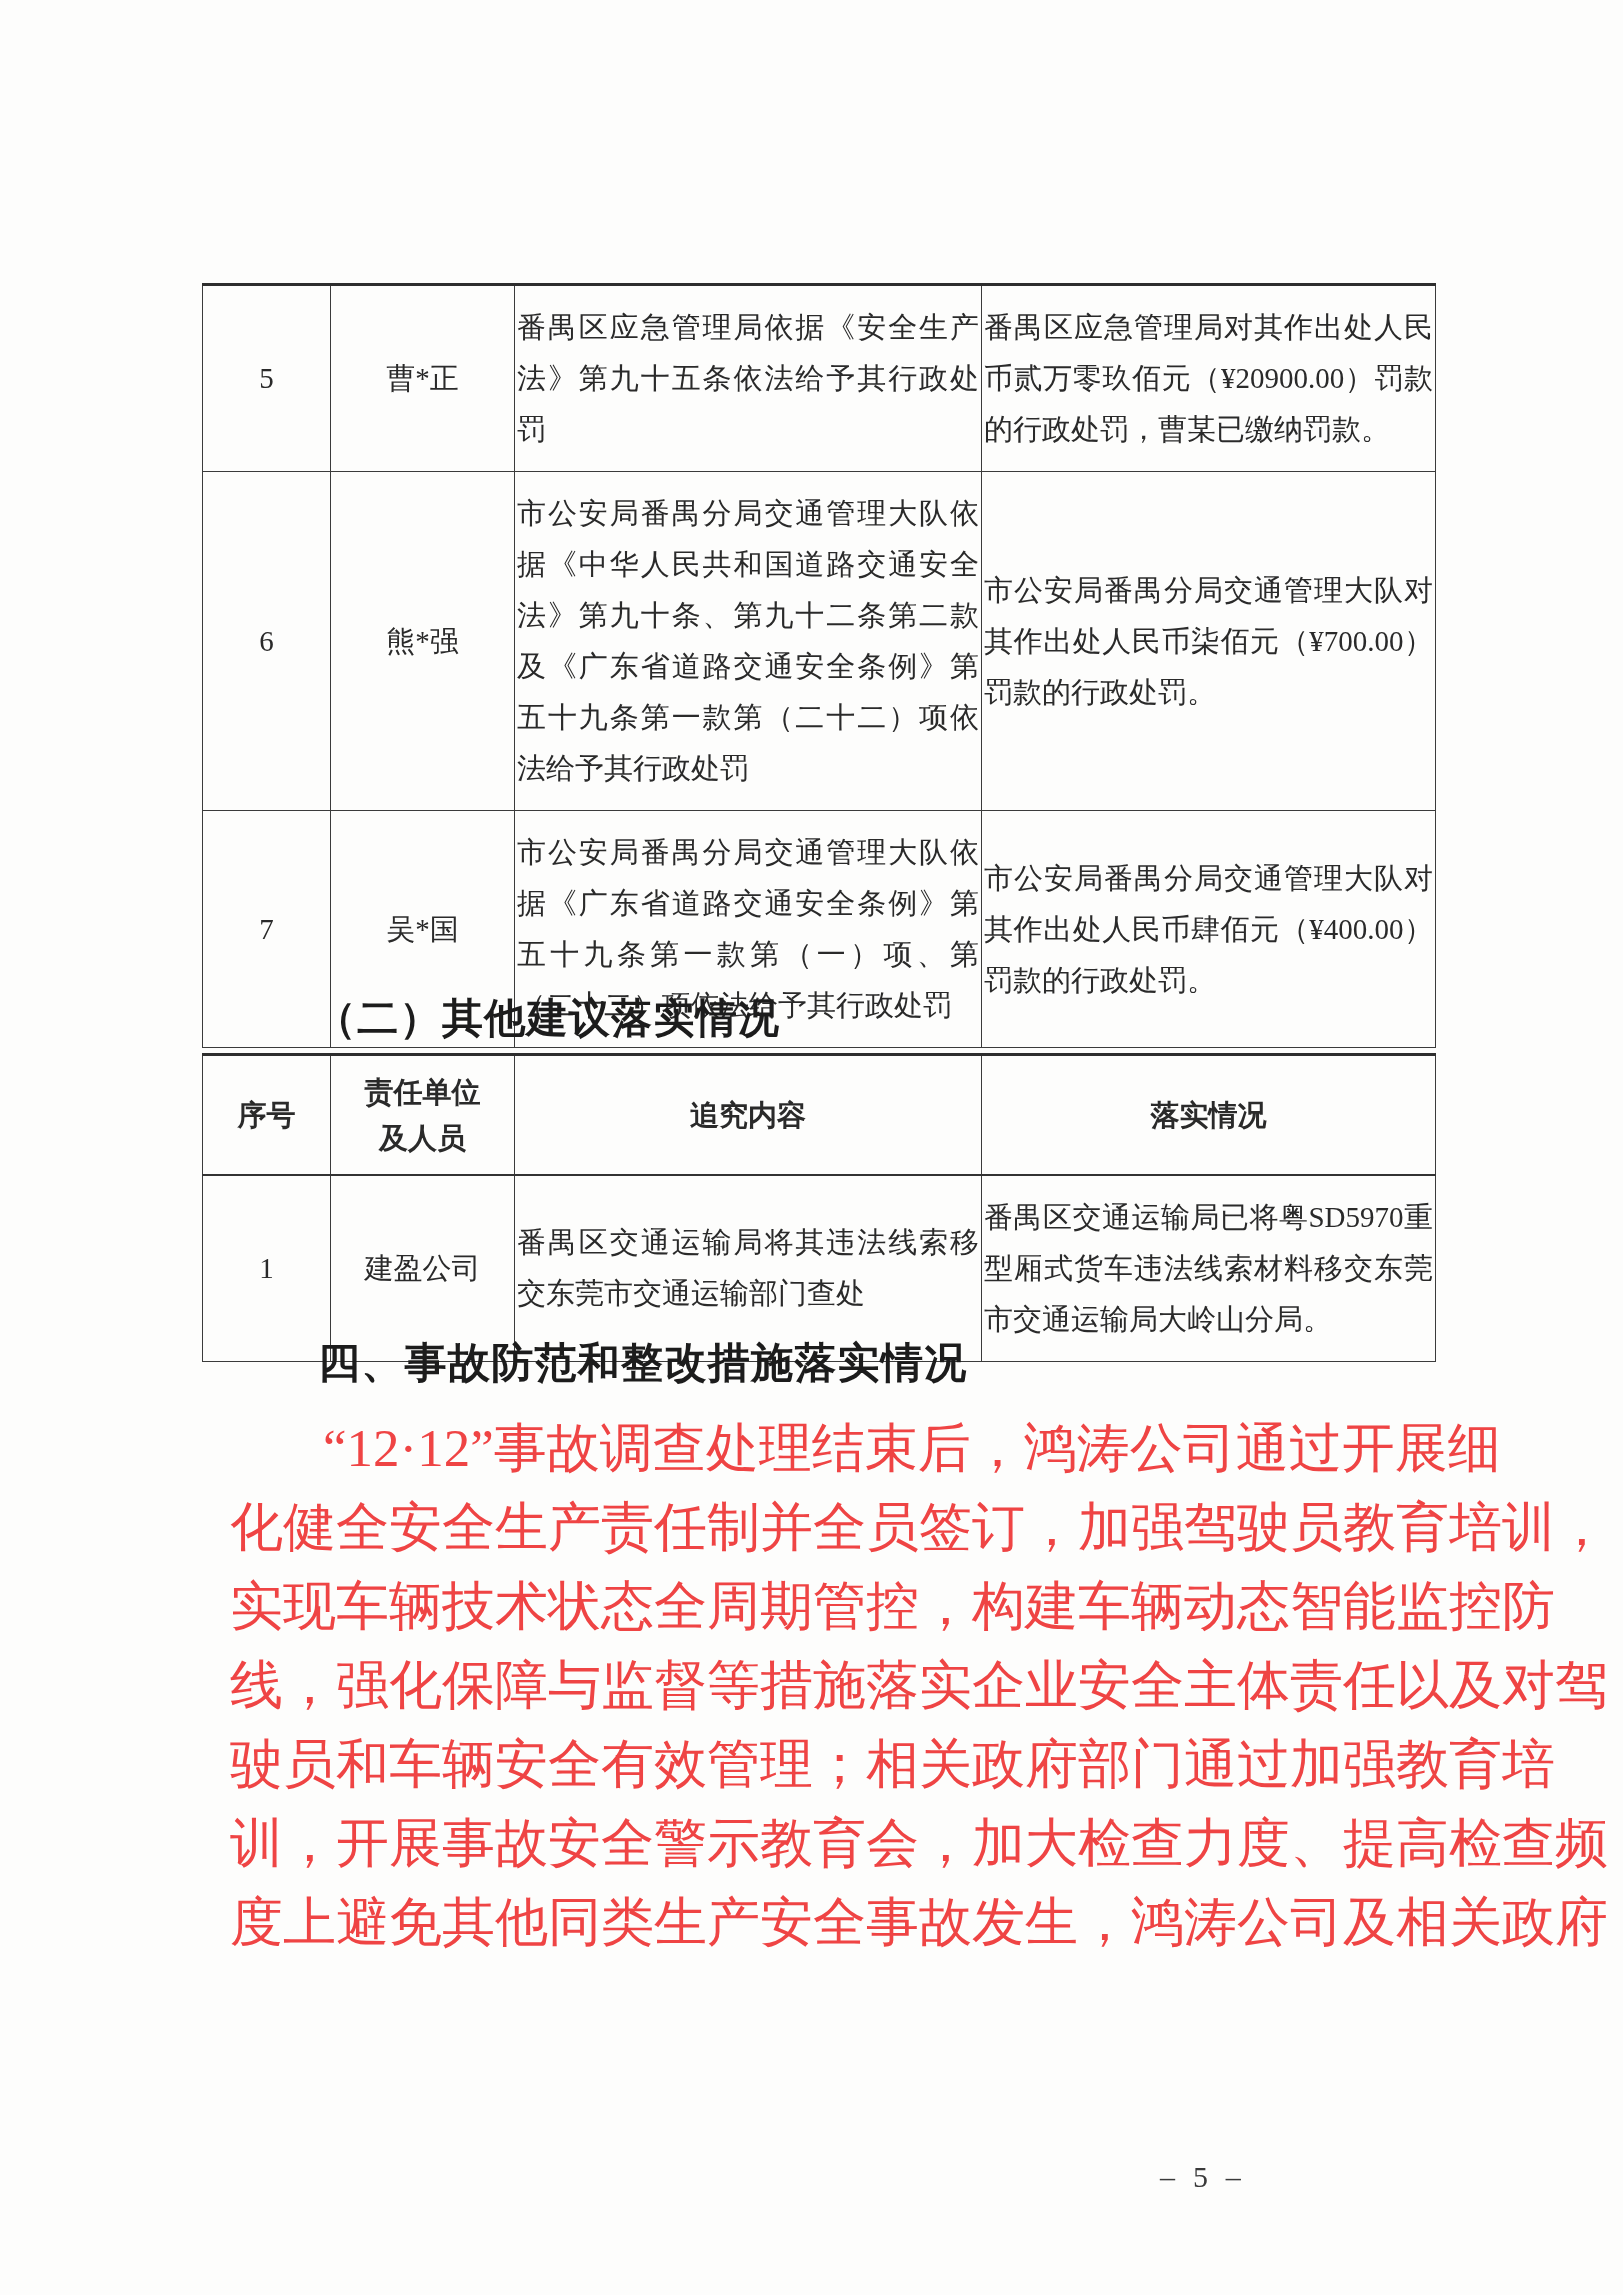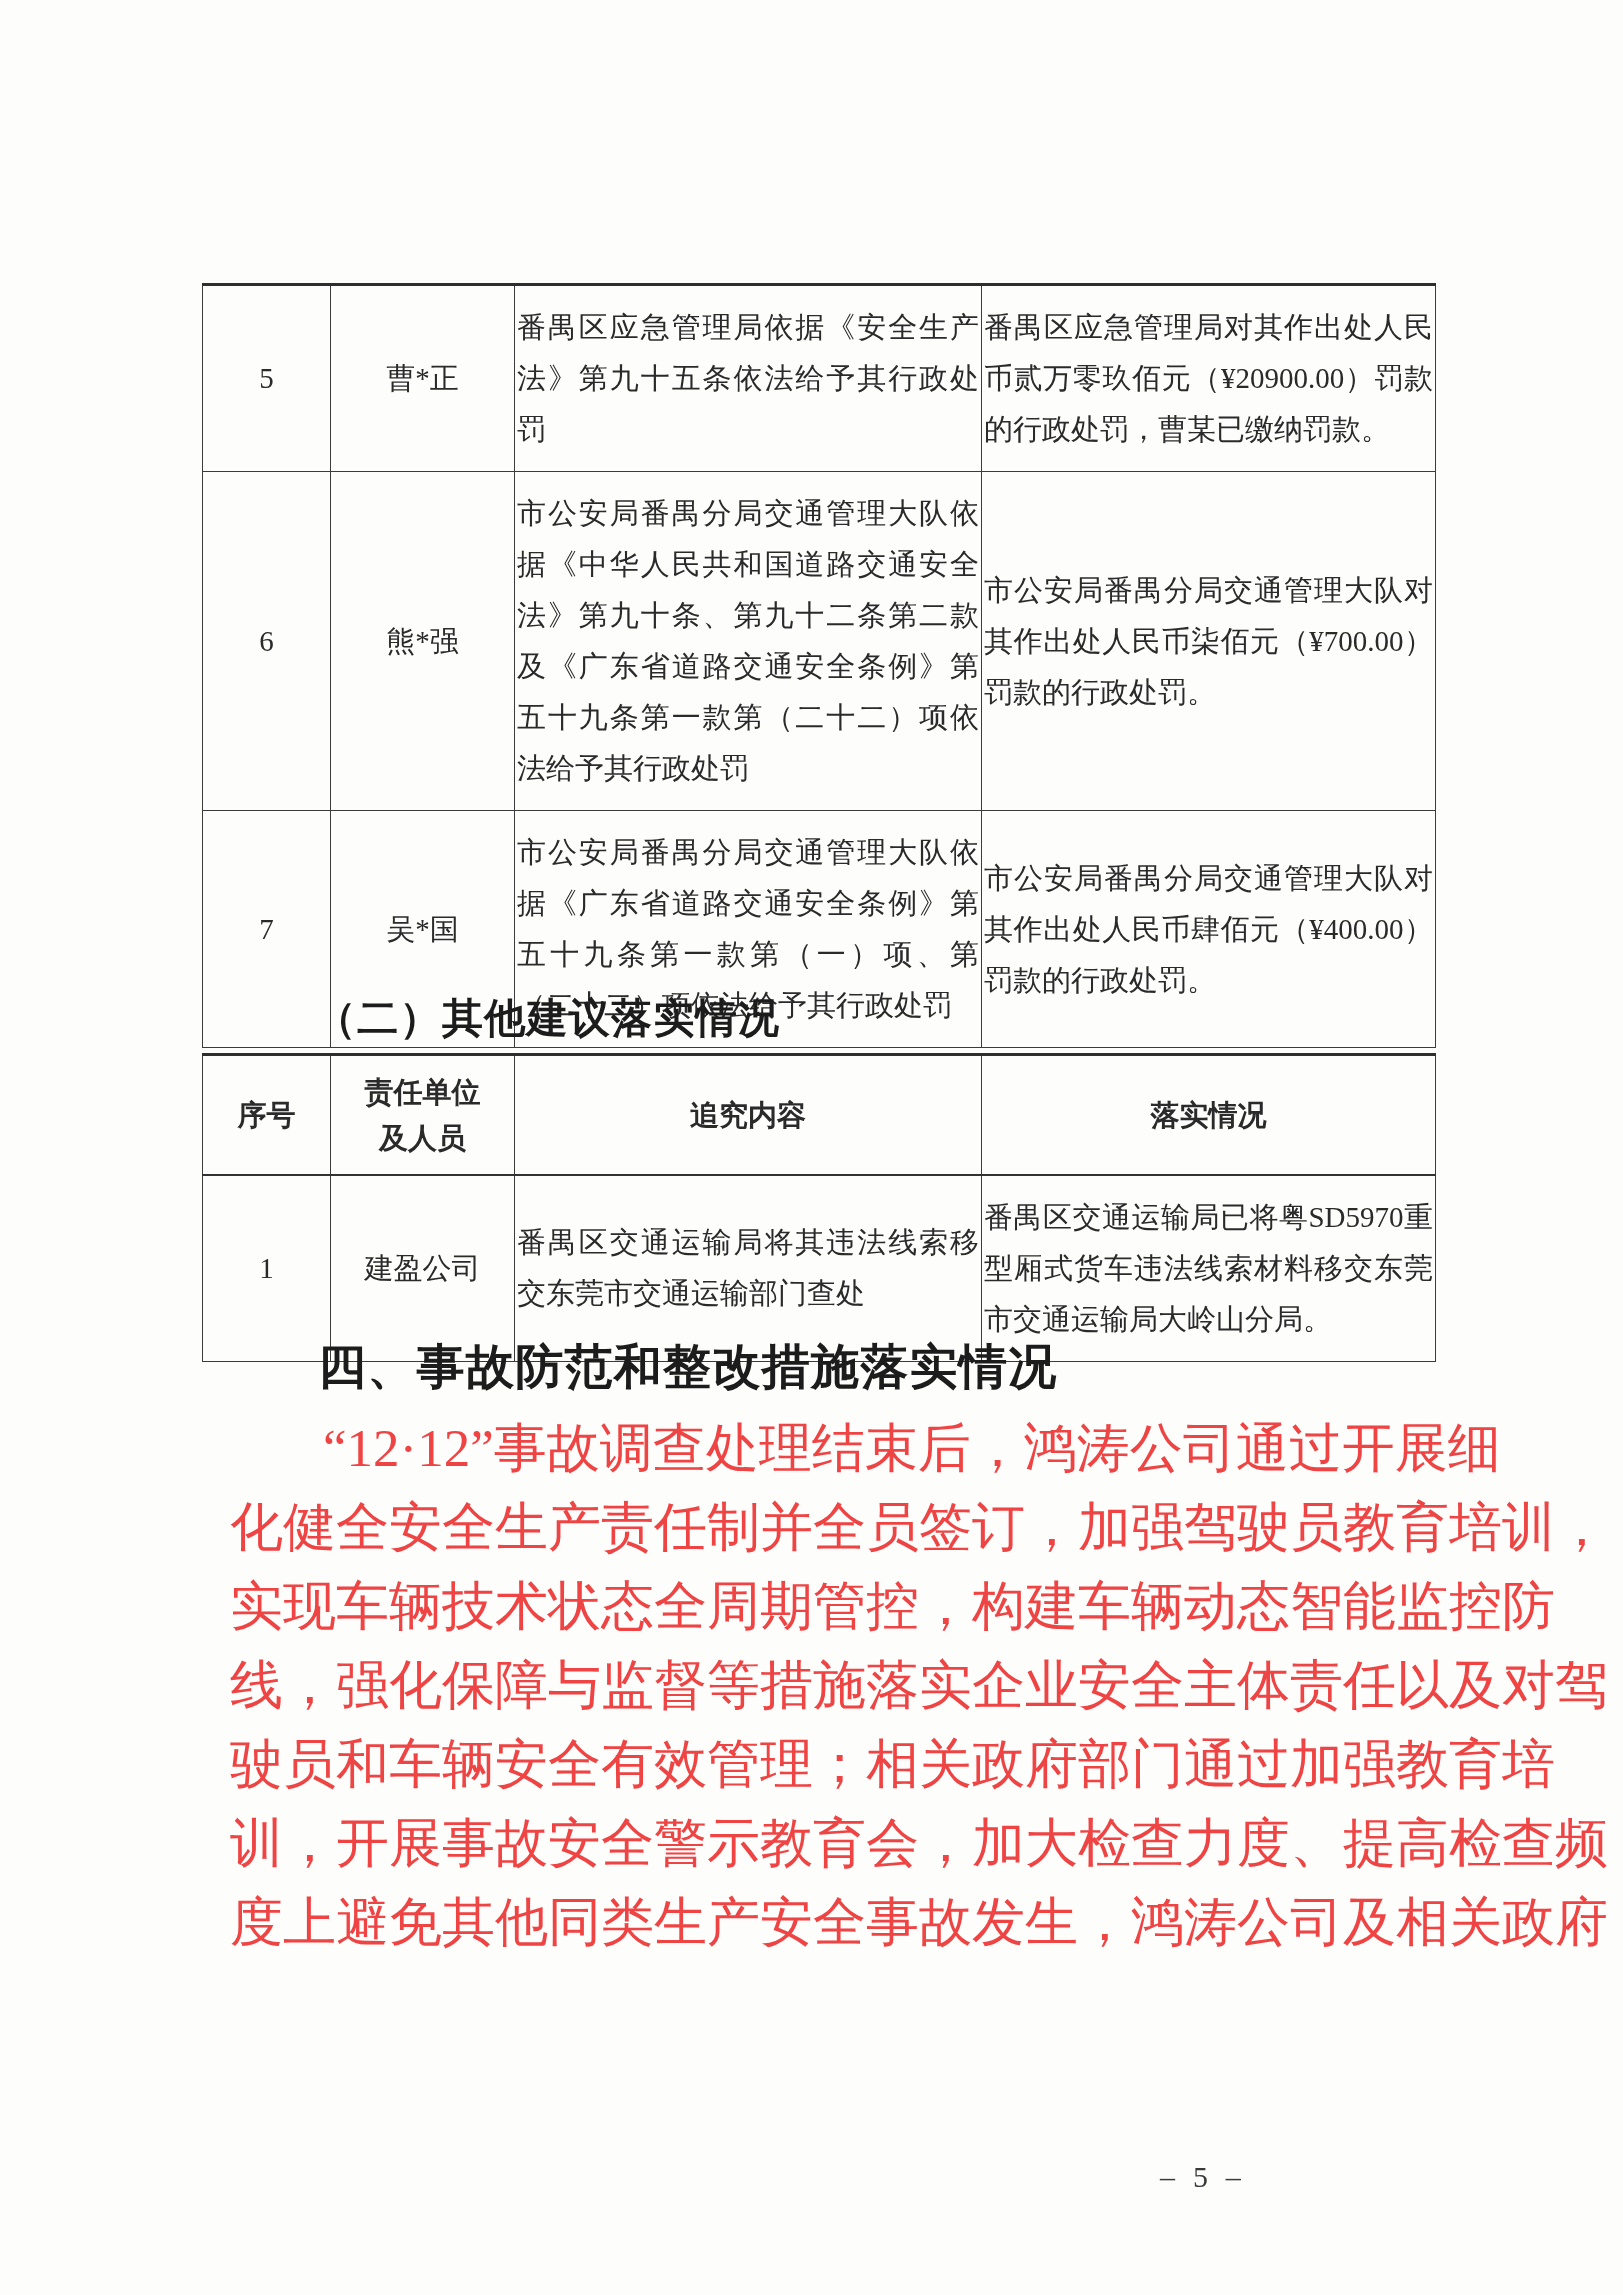--- a/index.html
+++ b/index.html
@@ -53,21 +53,21 @@
   .sec-heading {
     position: absolute;
     font-family: "Liberation Sans", "DejaVu Sans", sans-serif;
     font-weight: bold;
     color: #1c1c1c;
     letter-spacing: 1.3px;
     white-space: nowrap;
     margin-left: 26px;
   }
   #heading-two { left: 289px; top: 991px; font-size: 41px; }
-  #heading-four { left: 292px; top: 1335px; font-size: 48px; }
+  #heading-four { left: 292px; top: 1335px; font-size: 42px; }
   .para {
     position: absolute;
     left: 230px;
     top: 1409px;
     width: 1173px;
     font-size: 53px;
     color: #ef4444;
   }
   .para .pline {
     height: 79px;

